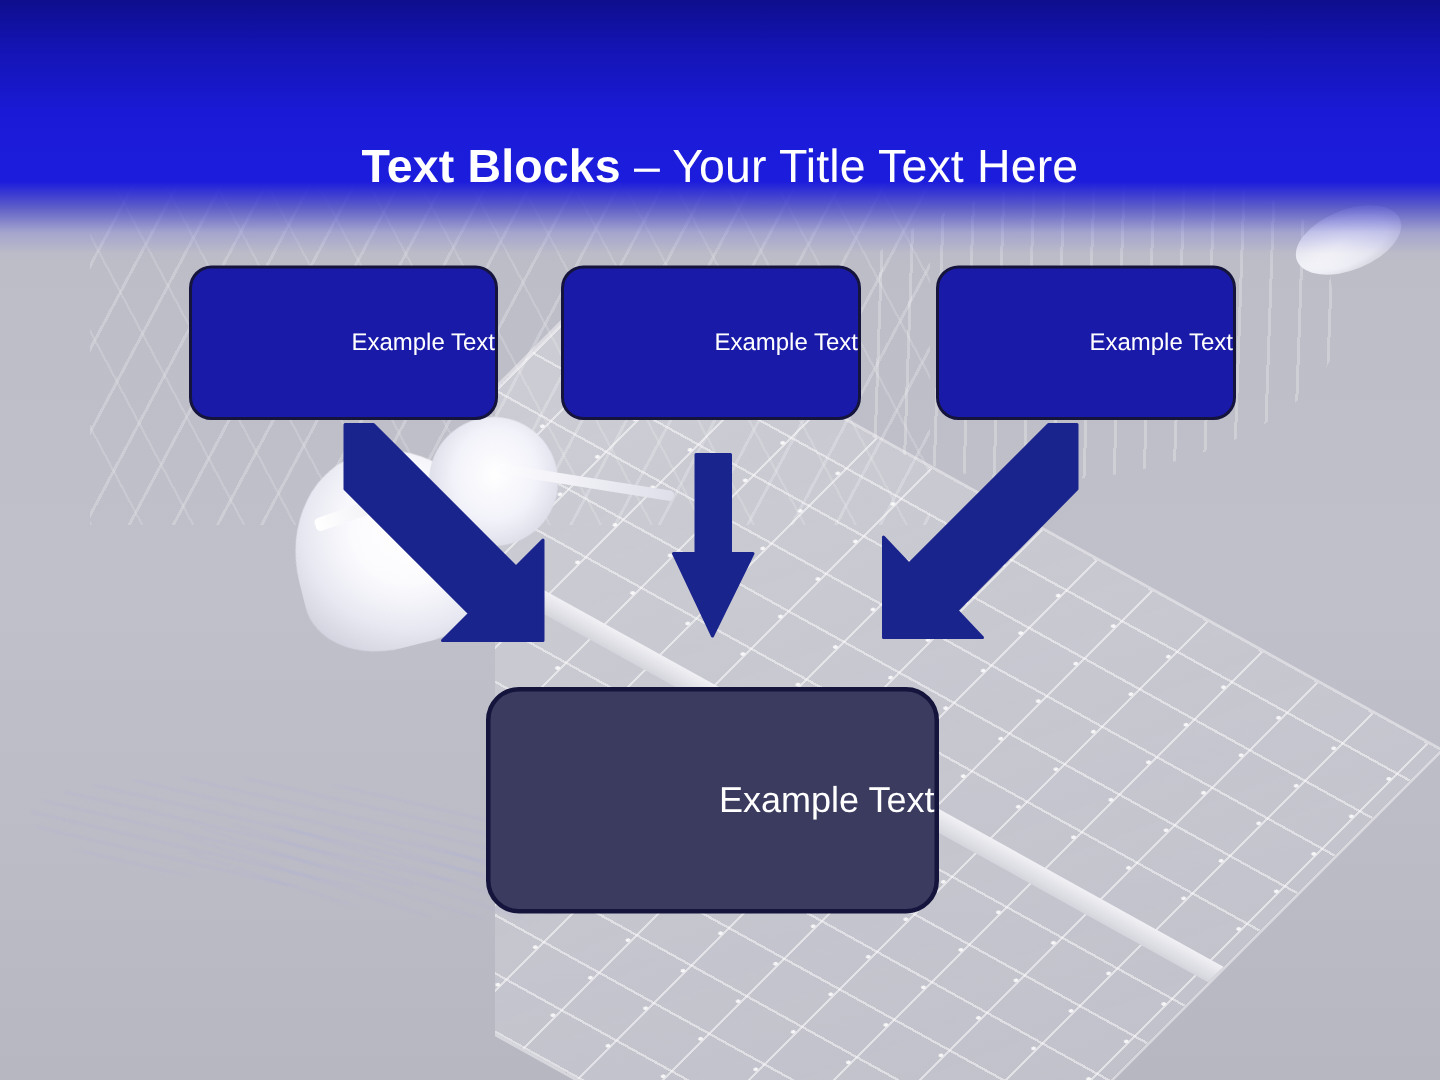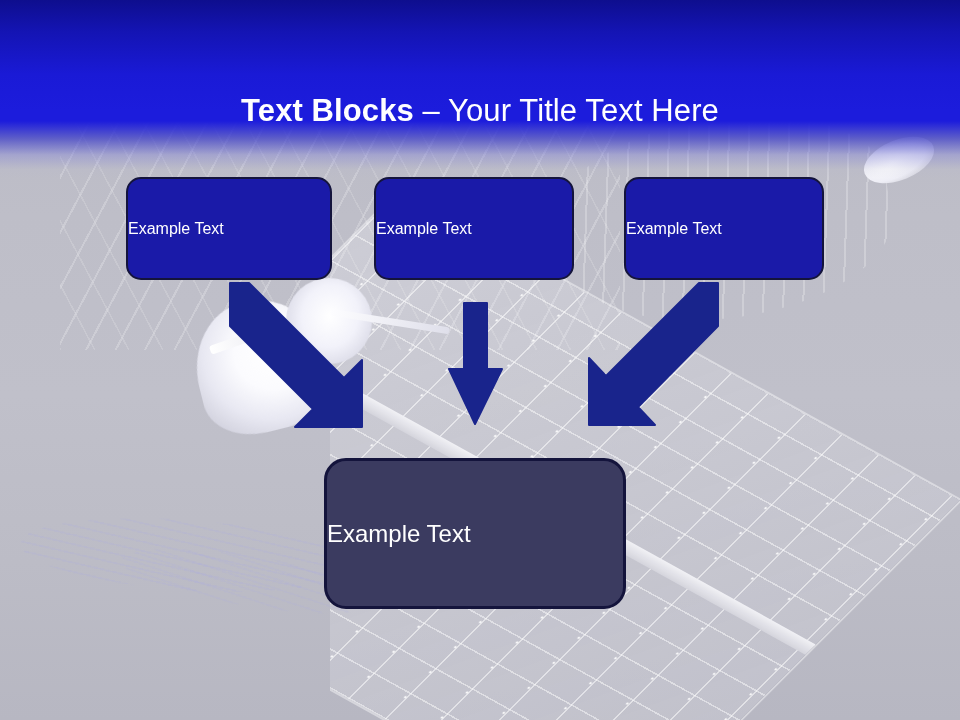--- a/index.html
+++ b/index.html
@@ -214,21 +214,21 @@
   .header-title .rest   { font-weight: normal; }
 
   
   .node {
     position: absolute;
     box-sizing: border-box;
     border: 2px solid #14143c;
     border-radius: 16px;
     display: flex;
     align-items: center;
-    justify-content: flex-start;
+    justify-content: flex-end;
     color: #ffffff;
     text-align: center;
   }
   .node.top {
     background: #1a1aa8;
     font-size: 16px;
     border-radius: 15px;
   }
   .node.bottom {
     background: #3b3b60;

